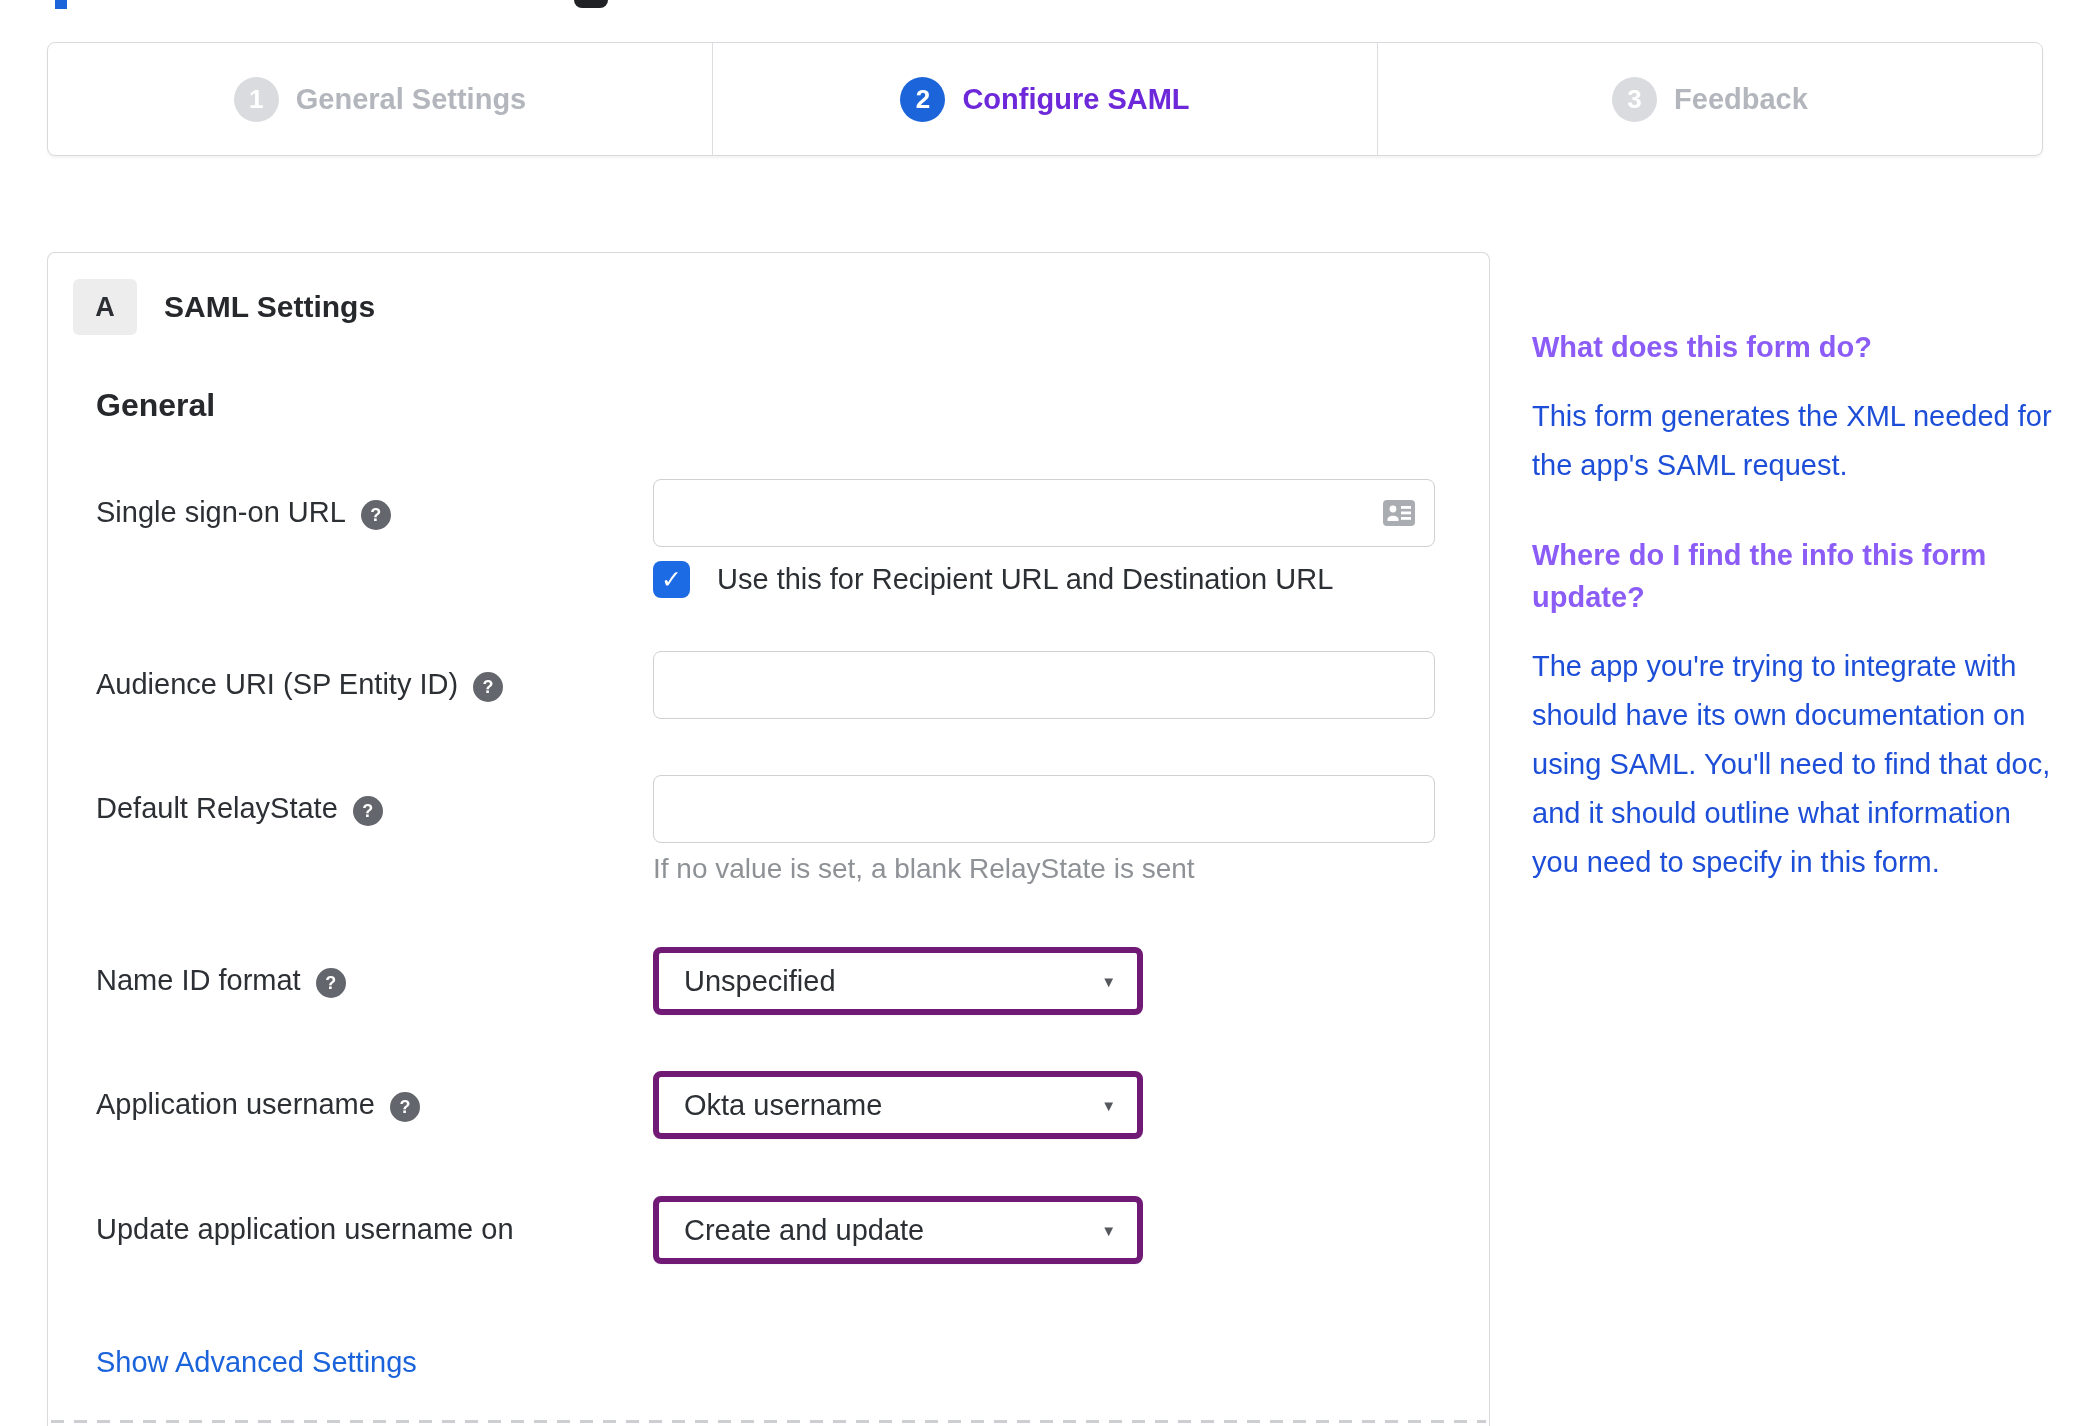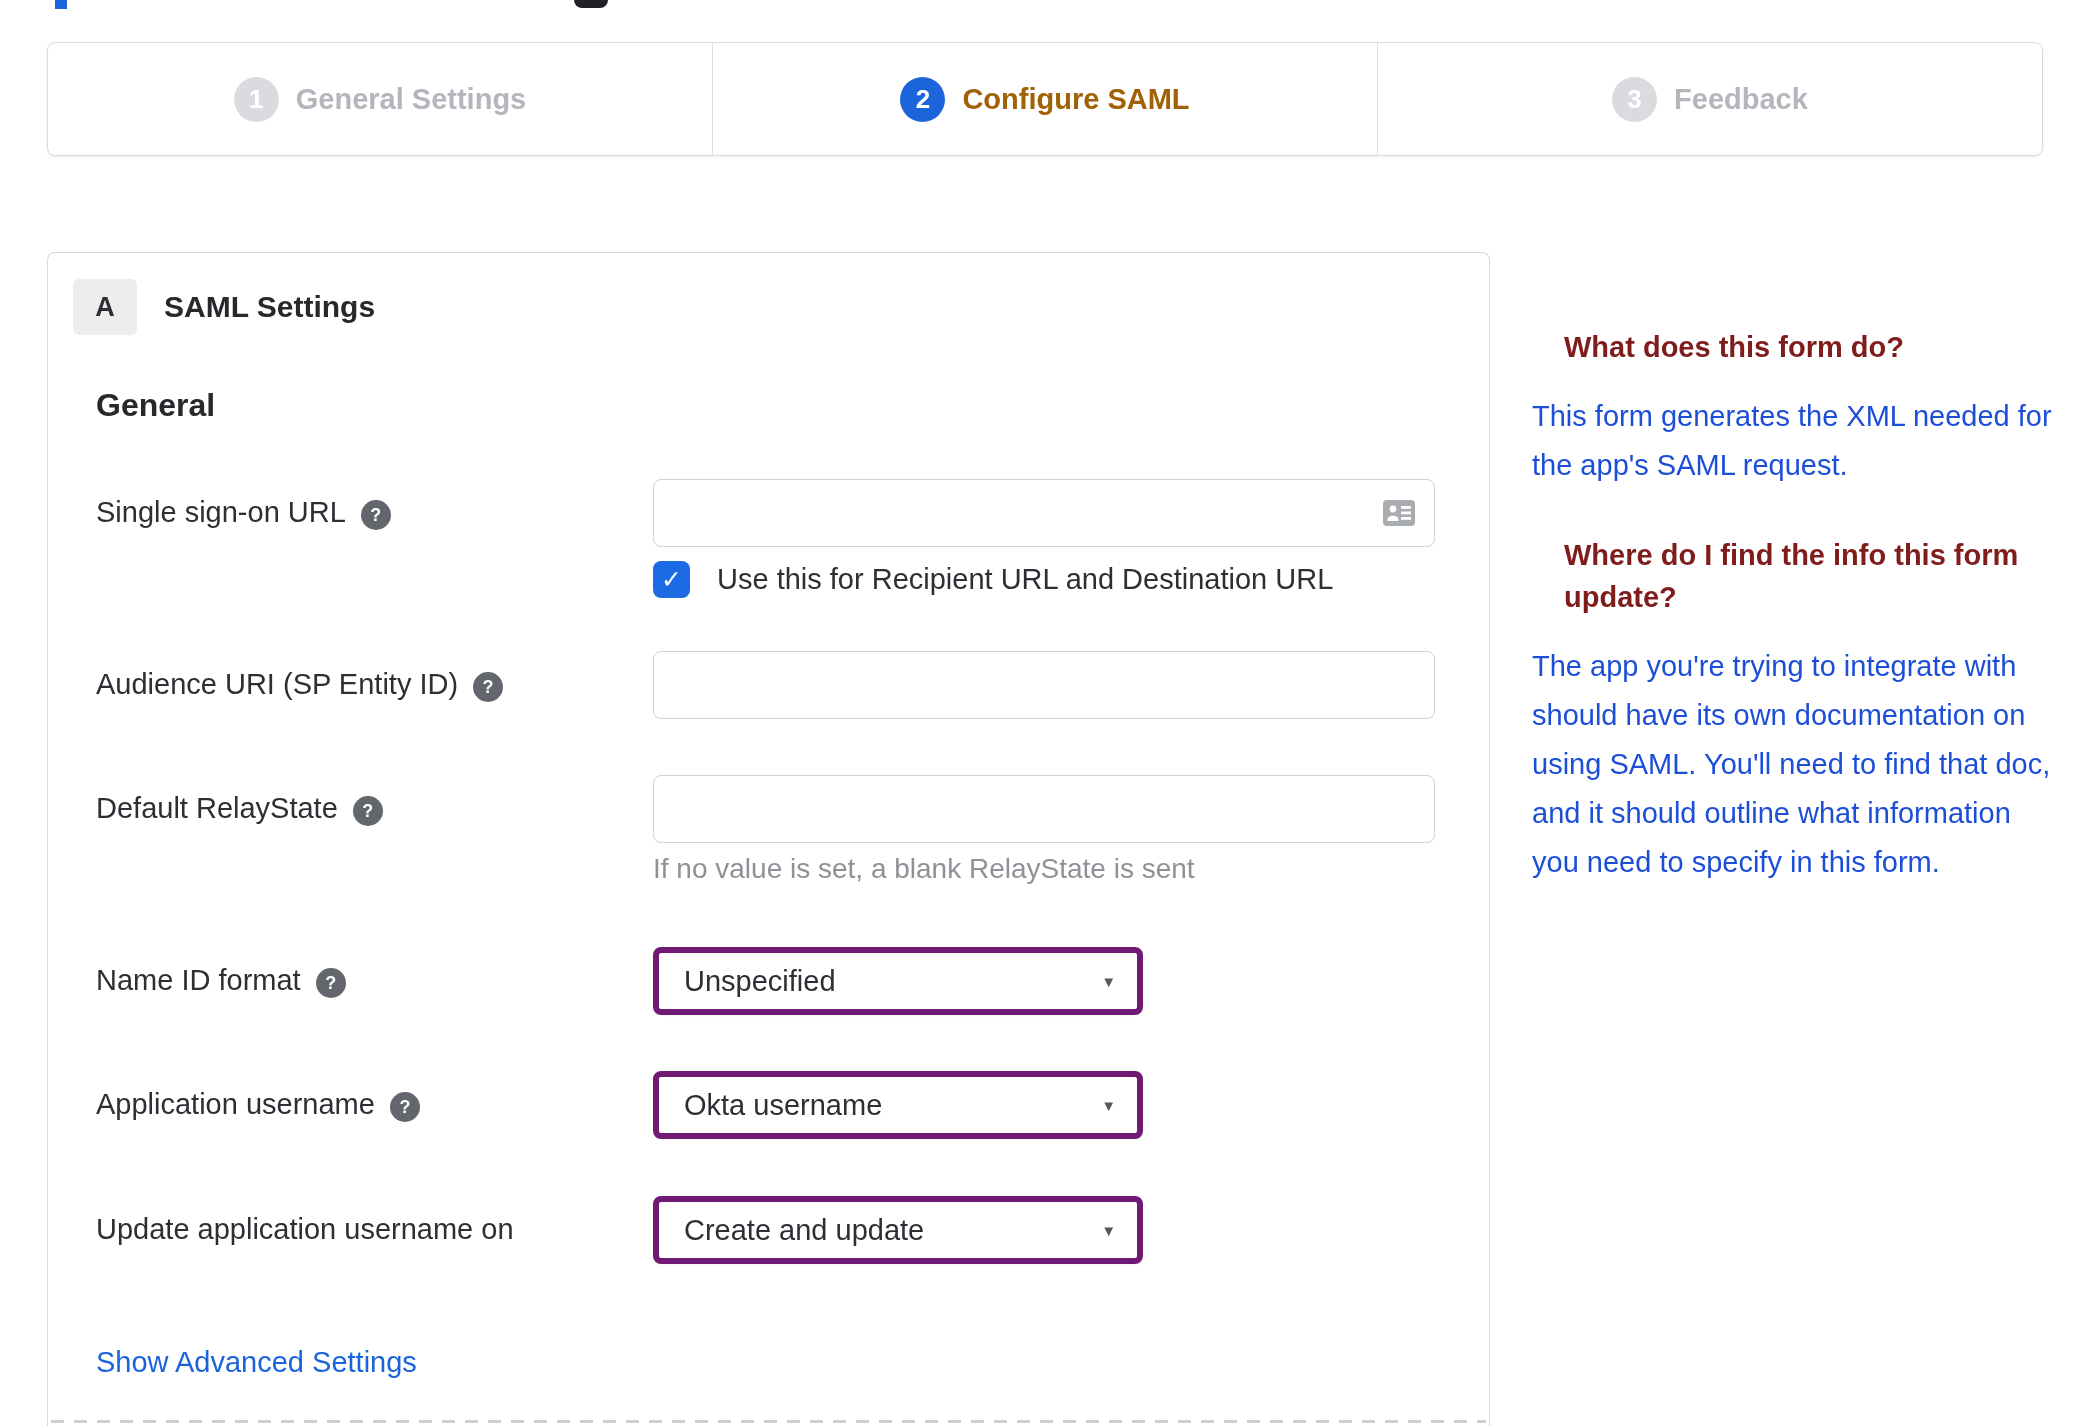--- a/index.html
+++ b/index.html
@@ -22,21 +22,21 @@
   }
   .step { flex:1; display:flex; align-items:center; justify-content:center; gap:17px; border-right:1px solid #dcdde0; }
   .step:last-child { border-right:none; }
   .step-circle {
     width:45px; height:45px; border-radius:50%; flex:none;
     display:flex; align-items:center; justify-content:center;
     font-size:26px; font-weight:bold; color:#fff; background:#d9dbde;
   }
   .step.active .step-circle { background:#1b64da; }
   .step-label { font-size:29px; font-weight:bold; color:#b3b6bc; }
-  .step.active .step-label { color:#a16207; }
+  .step.active .step-label { color:#6d28d9; }
 
   
   .panel {
     position:absolute; left:47px; top:252px; width:1443px; height:1174px;
     background:#fff; border:1px solid #d9dade; border-bottom:none;
     border-radius:8px 8px 0 0;
   }
   .badge {
     position:absolute; left:25px; top:26px; width:64px; height:56px;
     background:#ededee; border-radius:6px;
@@ -87,21 +87,21 @@
   .advanced-link-row { position:absolute; left:48px; top:1093px; width:1339px; text-align:left; }
   .advanced-link { font-size:29px; color:#1a63da; font-weight:500; text-decoration:none; cursor:pointer; }
 
   .dashed-divider {
     position:absolute; left:3px; right:3px; bottom:3px; height:3px;
     background:repeating-linear-gradient(90deg,#cdced2 0 13px,transparent 13px 23px);
   }
 
   
   .help-sidebar { position:absolute; left:1532px; top:326px; width:530px; }
-  .help-sidebar .hs-heading { font-size:29px; line-height:42px; font-weight:bold; color:#7f1d1d; margin-bottom:24px;margin-left:32px; }
+  .help-sidebar .hs-heading { font-size:29px; line-height:42px; font-weight:bold; color:#8b5cf6; margin-bottom:24px; }
   .help-sidebar .hs-body { font-size:29px; line-height:49px; color:#1d4ed8; margin-bottom:44px; }
 </style>
 </head>
 <body>
 
 <div class="frag-blue"></div>
 <div class="frag-dark"></div>
 
 <div class="stepper">
   <div class="step">

